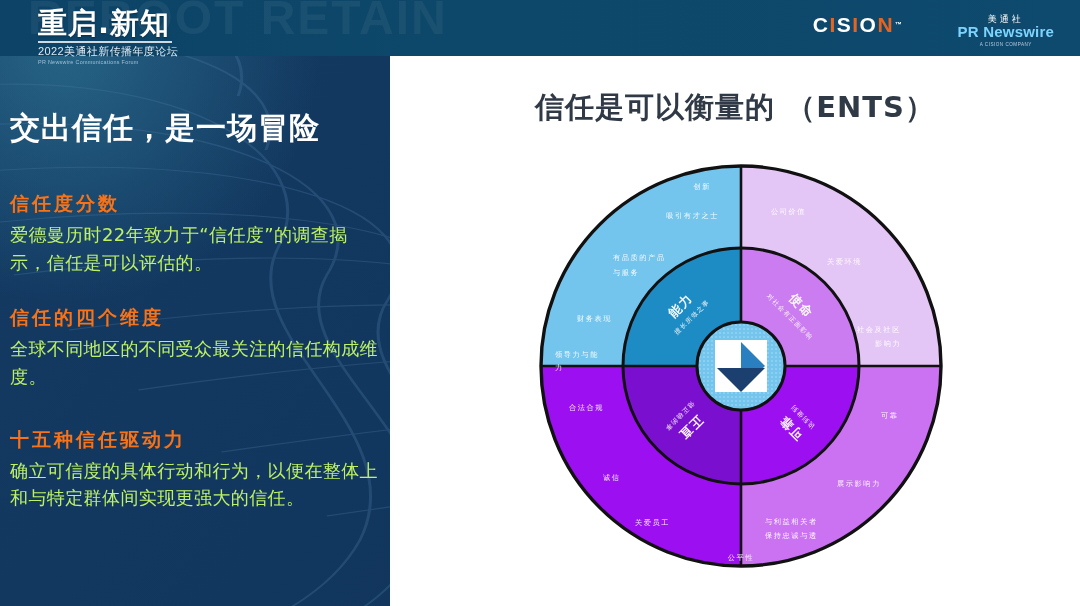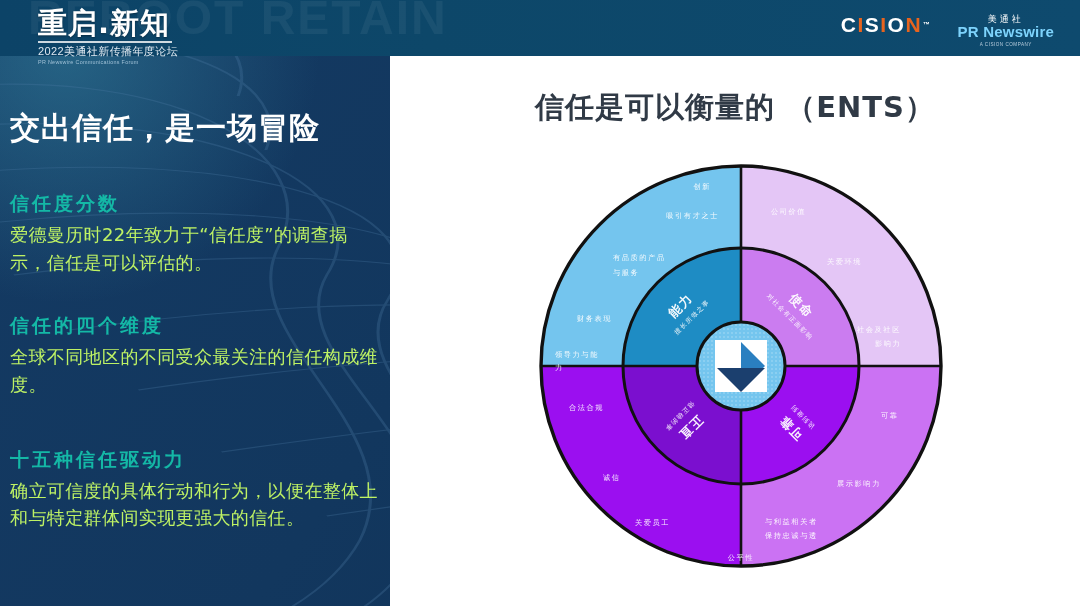--- a/index.html
+++ b/index.html
@@ -43,43 +43,43 @@
   .forum-logo .sub2{ font-size:5.4px; color:#9fc0d6; letter-spacing:.3px; line-height:1.3; }
 
   
   .brand-row{ position:absolute; right:26px; top:14px; display:flex; align-items:flex-start; gap:26px; }
   .cision{
     font-size:21px; font-weight:bold; letter-spacing:1.5px; color:#ffffff; line-height:1;
     display:flex; align-items:center;
   }
   .cision .c-i{ color:#e8641e; }
   .cision .tm{ font-size:7px; vertical-align:super; margin-left:1px; color:#fff; }
-  .prn{ text-align:center; line-height:1.12; }
+  .prn{ text-align:center; line-height:1.12;margin-left:28px; }
   .prn .cn{ font-size:9px; color:#fff; letter-spacing:3px; font-family:"DejaVu Sans",sans-serif;}
   .prn .en{ font-size:15px; color:#7dd3fc; font-weight:600; letter-spacing:.2px; }
   .prn .tag{ font-size:4.6px; color:#b9cddd; letter-spacing:.5px; margin-top:1px;}
 
   
   .left-col{ position:absolute; left:0; top:56px; width:390px; height:550px; padding:0 10px; }
   .main-title{
     margin-top:52px; font-size:30px; font-weight:bold; color:#ffffff; letter-spacing:1px;
     font-family:"DejaVu Sans","Liberation Sans",sans-serif;
   }
   .block{ margin-top:28px; }
   .block .bt{
-    font-size:19px; font-weight:bold; color:#14b8a6; letter-spacing:3px; margin-bottom:4px;
+    font-size:19px; font-weight:bold; color:#f97316; letter-spacing:3px; margin-bottom:4px;
     font-family:Liberation Serif, serif;
   }
   .block .bd{
     font-size:18px; color:#bef264; line-height:1.55; letter-spacing:.4px;
     font-family:"DejaVu Sans","Liberation Sans",sans-serif;
   }
   #block-0{ margin-top:42px; }
-  #block-1{ margin-top:36px; }
-  #block-2{ margin-top:48px; }
+  #block-1{ margin-top:28px; }
+  #block-2{ margin-top:36px; }
 
   
   .right-panel{
     position:absolute; left:390px; top:56px; width:690px; height:550px; background:#ffffff;
   }
   .panel-title{
     position:absolute; top:32px; left:0; width:690px; text-align:center;
     font-size:29px; font-weight:bold; color:#303a46; letter-spacing:1px;
     font-family:"DejaVu Sans","Liberation Sans",sans-serif;
   }

